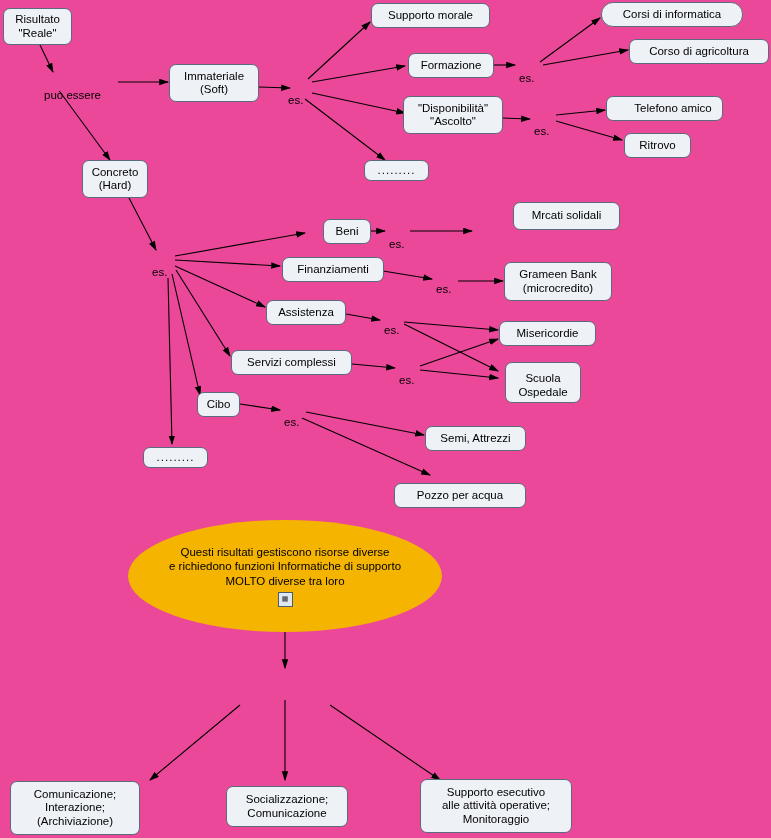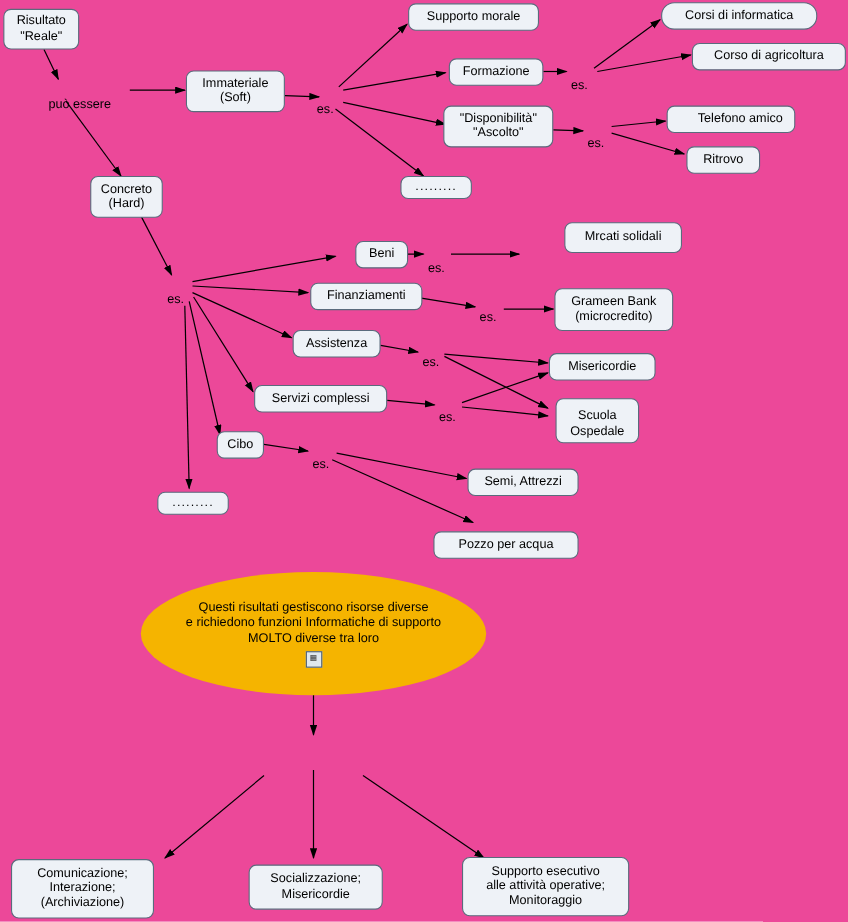--- a/index.html
+++ b/index.html
@@ -245,21 +245,21 @@
   </div>
 
   <div class="node" style="left:10px; top:781px; width:130px; height:54px;">
     <span>Comunicazione;
 Interazione;
 (Archiviazione)</span>
   </div>
 
   <div class="node" style="left:226px; top:786px; width:122px; height:41px;">
     <span>Socializzazione;
-Misericordie</span>
+Comunicazione</span>
   </div>
 
   <div class="node" style="left:420px; top:779px; width:152px; height:54px;">
     <span>Supporto esecutivo
 alle attività operative;
 Monitoraggio</span>
   </div>
 
   <div class="ellipse" style="left:128px; top:520px; width:314px; height:112px;">
     <span>Questi risultati gestiscono risorse diverse

